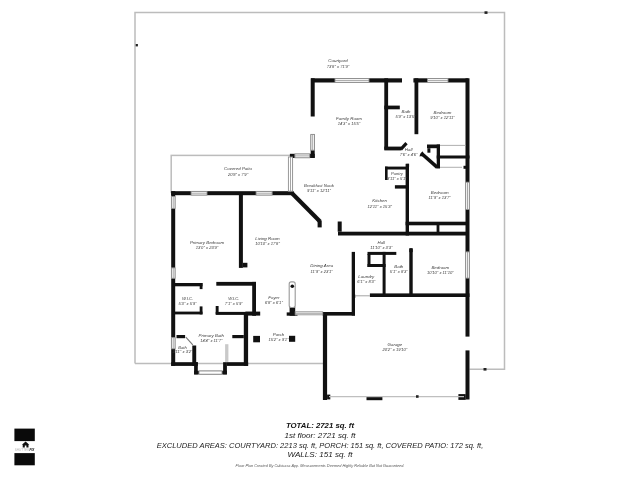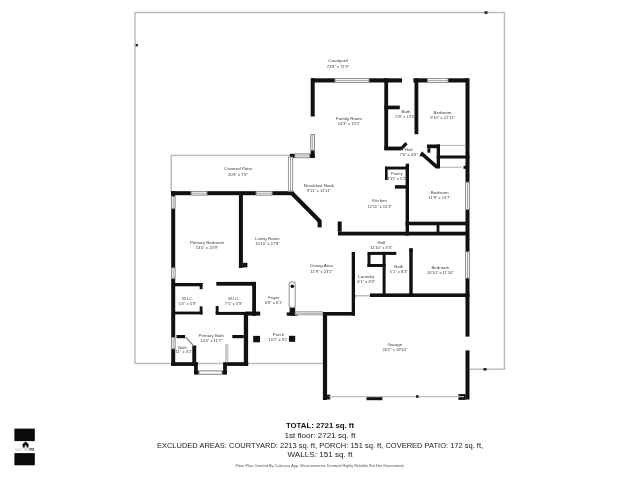--- a/index.html
+++ b/index.html
@@ -1,16 +1,16 @@
 <!DOCTYPE html>
 <html><head>
 <meta charset="utf-8">
 <style>
 html,body{margin:0;padding:0;background:#fff;}
-#page{width:528px;height:480px;position:relative;font-family:"Liberation Sans",sans-serif;}
+#page{width:528px;height:480px;position:relative;font-family:"Liberation Sans",sans-serif;font-style:italic;}
 svg{position:absolute;top:0;left:0;}
 .rn{font-family:"Liberation Sans",sans-serif;font-size:4.4px;fill:#3a3a3a;text-anchor:middle;}
 .rd{font-family:"Liberation Sans",sans-serif;font-size:4.1px;fill:#404040;text-anchor:middle;}
 .w{fill:#111;}
 .win{fill:#fff;stroke:#8f8f8f;stroke-width:0.9;}
 .bl{stroke:#bcbcbc;stroke-width:1.5;fill:none;}
 </style>
 </head>
 <body>
 <div id="page">

